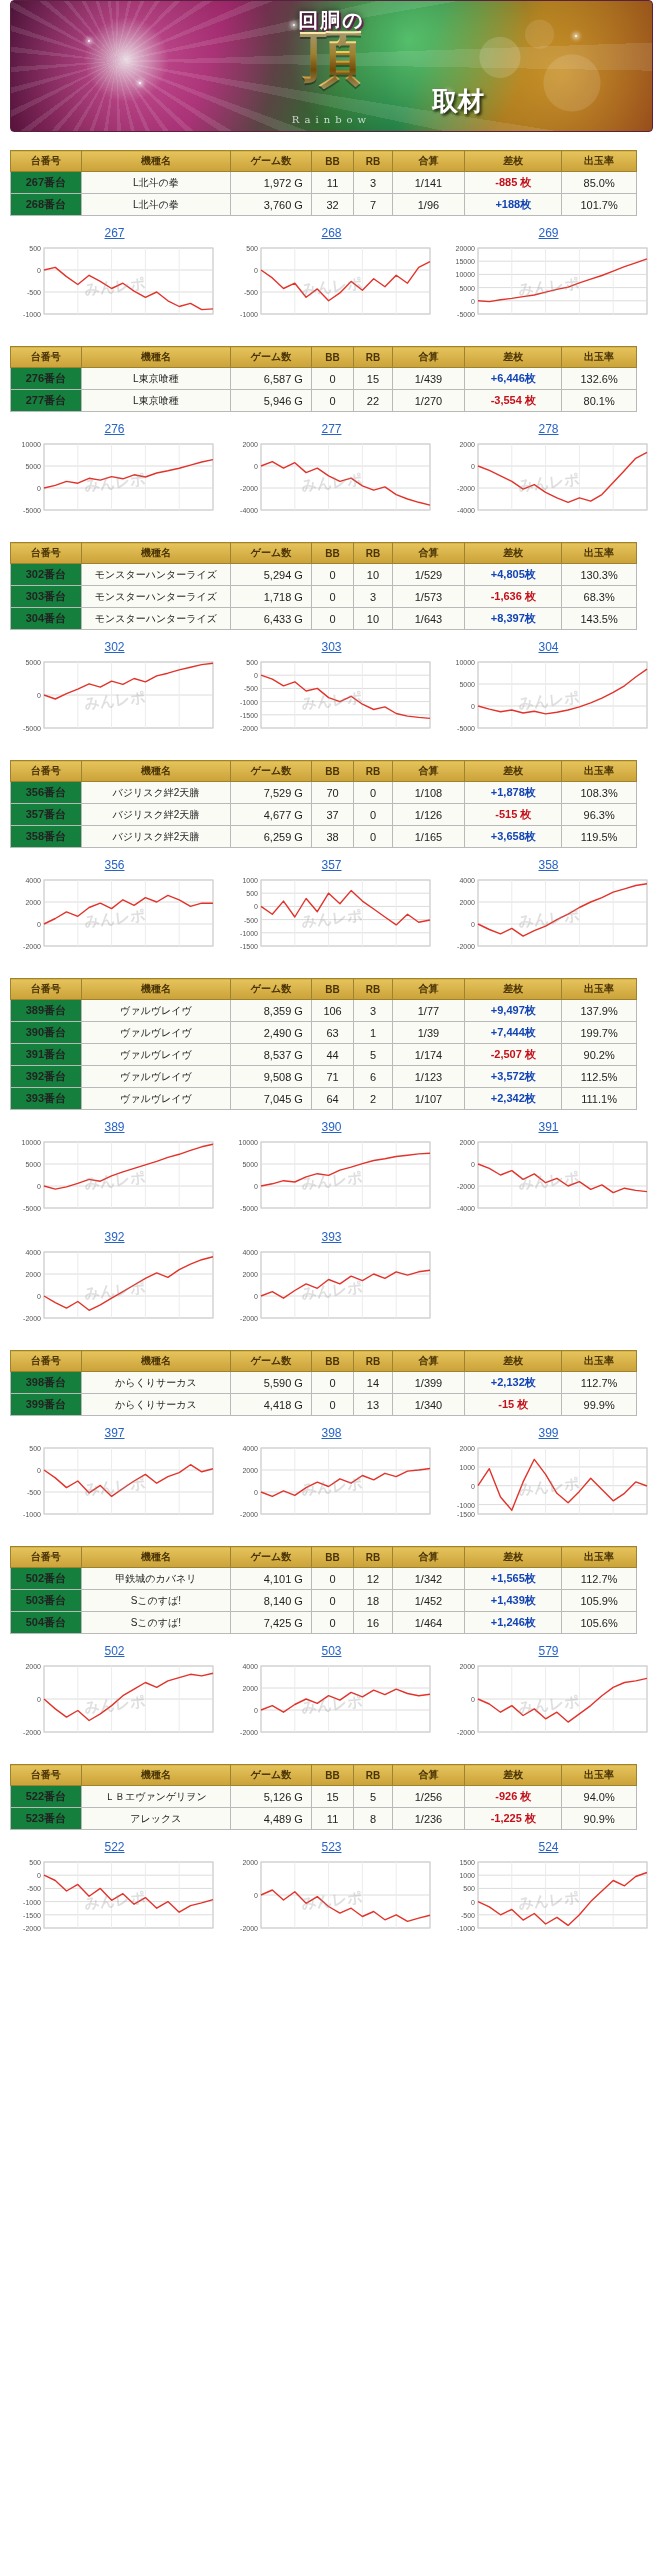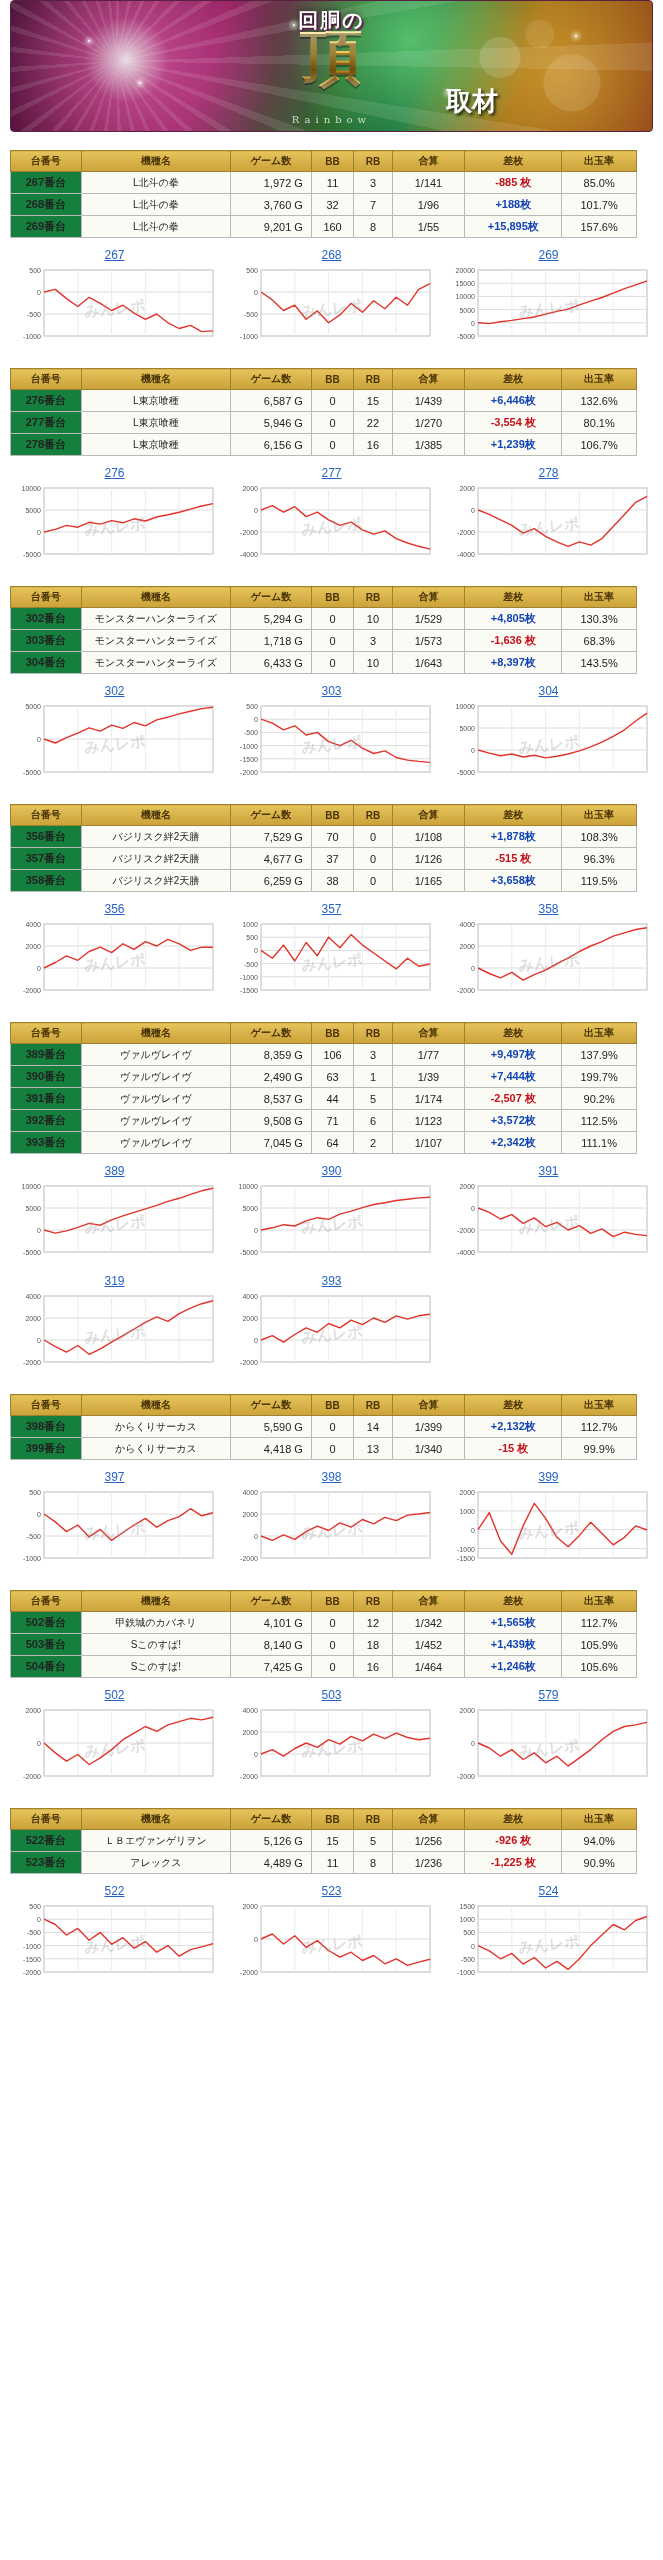--- a/index.html
+++ b/index.html
@@ -53,21 +53,21 @@
   .banner .bmain {
     position:absolute; left:0; right:0; top:24px; text-align:center;
     font-family:"DejaVu Serif", serif;
     font-size:62px; font-weight:bold; line-height:64px;
     color:#ffe9a8;
     background: linear-gradient(180deg,#fff6cf 0%, #f4c74a 45%, #b07510 70%, #f6dd8e 100%);
     -webkit-background-clip:text; background-clip:text; -webkit-text-fill-color:transparent;
     text-shadow: 0 2px 0 rgba(0,0,0,.35);
   }
   .banner .bsub {
-    position:absolute; right:154px; bottom:12px;
+    position:absolute; right:168px; bottom:12px;
     font-family:"DejaVu Serif", serif;
     font-size:26px; font-weight:bold; color:#ffffff;
     text-shadow: 2px 2px 3px rgba(0,0,0,.75);
   }
   .banner .bromaji {
     position:absolute; left:0; right:0; bottom:6px; text-align:center;
     font-family:"DejaVu Serif", serif; font-size:10px; letter-spacing:5px;
     color:rgba(255,255,255,.75);
     margin-top:10px;
   }
@@ -192,30 +192,20 @@
             <tr>
               <td class="c-dai">268番台</td>
               <td class="c-name">L北斗の拳</td>
               <td class="c-num">3,760 G</td>
               <td>32</td>
               <td>7</td>
               <td>1/96</td>
               <td class="pos">+188枚</td>
               <td>101.7%</td>
             </tr>
-            <tr>
-              <td class="c-dai">269番台</td>
-              <td class="c-name">L北斗の拳</td>
-              <td class="c-num">9,201 G</td>
-              <td>160</td>
-              <td>8</td>
-              <td>1/55</td>
-              <td class="pos">+15,895枚</td>
-              <td>157.6%</td>
-            </tr>
           </tbody>
         </table>
         <div class="charts">
           <div class="chart">
             <div class="ctitle">267</div>
             <div class="cbox">
               <svg width="209" height="86">
                 <rect x="34" y="6" width="169" height="66" fill="#ffffff" stroke="#bdbdbd" stroke-width="1"></rect>
                 <line x1="34" y1="6.0" x2="203" y2="6.0" stroke="#dcdcdc" stroke-width="1"></line>
                 <text x="31" y="9.0" text-anchor="end" font-size="7" fill="#555" font-family="Liberation Sans, sans-serif">500</text>
@@ -322,30 +312,20 @@
             <tr>
               <td class="c-dai">277番台</td>
               <td class="c-name">L東京喰種</td>
               <td class="c-num">5,946 G</td>
               <td>0</td>
               <td>22</td>
               <td>1/270</td>
               <td class="neg">-3,554 枚</td>
               <td>80.1%</td>
             </tr>
-            <tr>
-              <td class="c-dai">278番台</td>
-              <td class="c-name">L東京喰種</td>
-              <td class="c-num">6,156 G</td>
-              <td>0</td>
-              <td>16</td>
-              <td>1/385</td>
-              <td class="pos">+1,239枚</td>
-              <td>106.7%</td>
-            </tr>
           </tbody>
         </table>
         <div class="charts">
           <div class="chart">
             <div class="ctitle">276</div>
             <div class="cbox">
               <svg width="209" height="86">
                 <rect x="34" y="6" width="169" height="66" fill="#ffffff" stroke="#bdbdbd" stroke-width="1"></rect>
                 <line x1="34" y1="6.0" x2="203" y2="6.0" stroke="#dcdcdc" stroke-width="1"></line>
                 <text x="31" y="9.0" text-anchor="end" font-size="7" fill="#555" font-family="Liberation Sans, sans-serif">10000</text>
@@ -806,21 +786,21 @@
                 <line x1="67.8" y1="6" x2="67.8" y2="72" stroke="#ececec" stroke-width="1"></line>
                 <line x1="101.6" y1="6" x2="101.6" y2="72" stroke="#ececec" stroke-width="1"></line>
                 <line x1="135.4" y1="6" x2="135.4" y2="72" stroke="#ececec" stroke-width="1"></line>
                 <line x1="169.2" y1="6" x2="169.2" y2="72" stroke="#ececec" stroke-width="1"></line>
                 <path d="M34.0 28.0 L45.3 32.4 L56.5 39.0 L67.8 34.6 L79.1 43.4 L90.3 37.9 L101.6 46.7 L112.9 42.3 L124.1 50.0 L135.4 45.6 L146.7 53.3 L157.9 48.9 L169.2 56.6 L180.5 52.2 L191.7 54.4 L203.0 55.6 " fill="none" stroke="#e2332b" stroke-width="1.4" stroke-linejoin="round"></path>
               </svg>
               <div class="wm">みんレポ</div>
             </div>
           </div>
           <div class="chart">
-            <div class="ctitle">319</div>
+            <div class="ctitle">392</div>
             <div class="cbox">
               <svg width="209" height="86">
                 <rect x="34" y="6" width="169" height="66" fill="#ffffff" stroke="#bdbdbd" stroke-width="1"></rect>
                 <line x1="34" y1="6.0" x2="203" y2="6.0" stroke="#dcdcdc" stroke-width="1"></line>
                 <text x="31" y="9.0" text-anchor="end" font-size="7" fill="#555" font-family="Liberation Sans, sans-serif">4000</text>
                 <line x1="34" y1="28.0" x2="203" y2="28.0" stroke="#dcdcdc" stroke-width="1"></line>
                 <text x="31" y="31.0" text-anchor="end" font-size="7" fill="#555" font-family="Liberation Sans, sans-serif">2000</text>
                 <line x1="34" y1="50.0" x2="203" y2="50.0" stroke="#dcdcdc" stroke-width="1"></line>
                 <text x="31" y="53.0" text-anchor="end" font-size="7" fill="#555" font-family="Liberation Sans, sans-serif">0</text>
                 <line x1="34" y1="72.0" x2="203" y2="72.0" stroke="#dcdcdc" stroke-width="1"></line>

